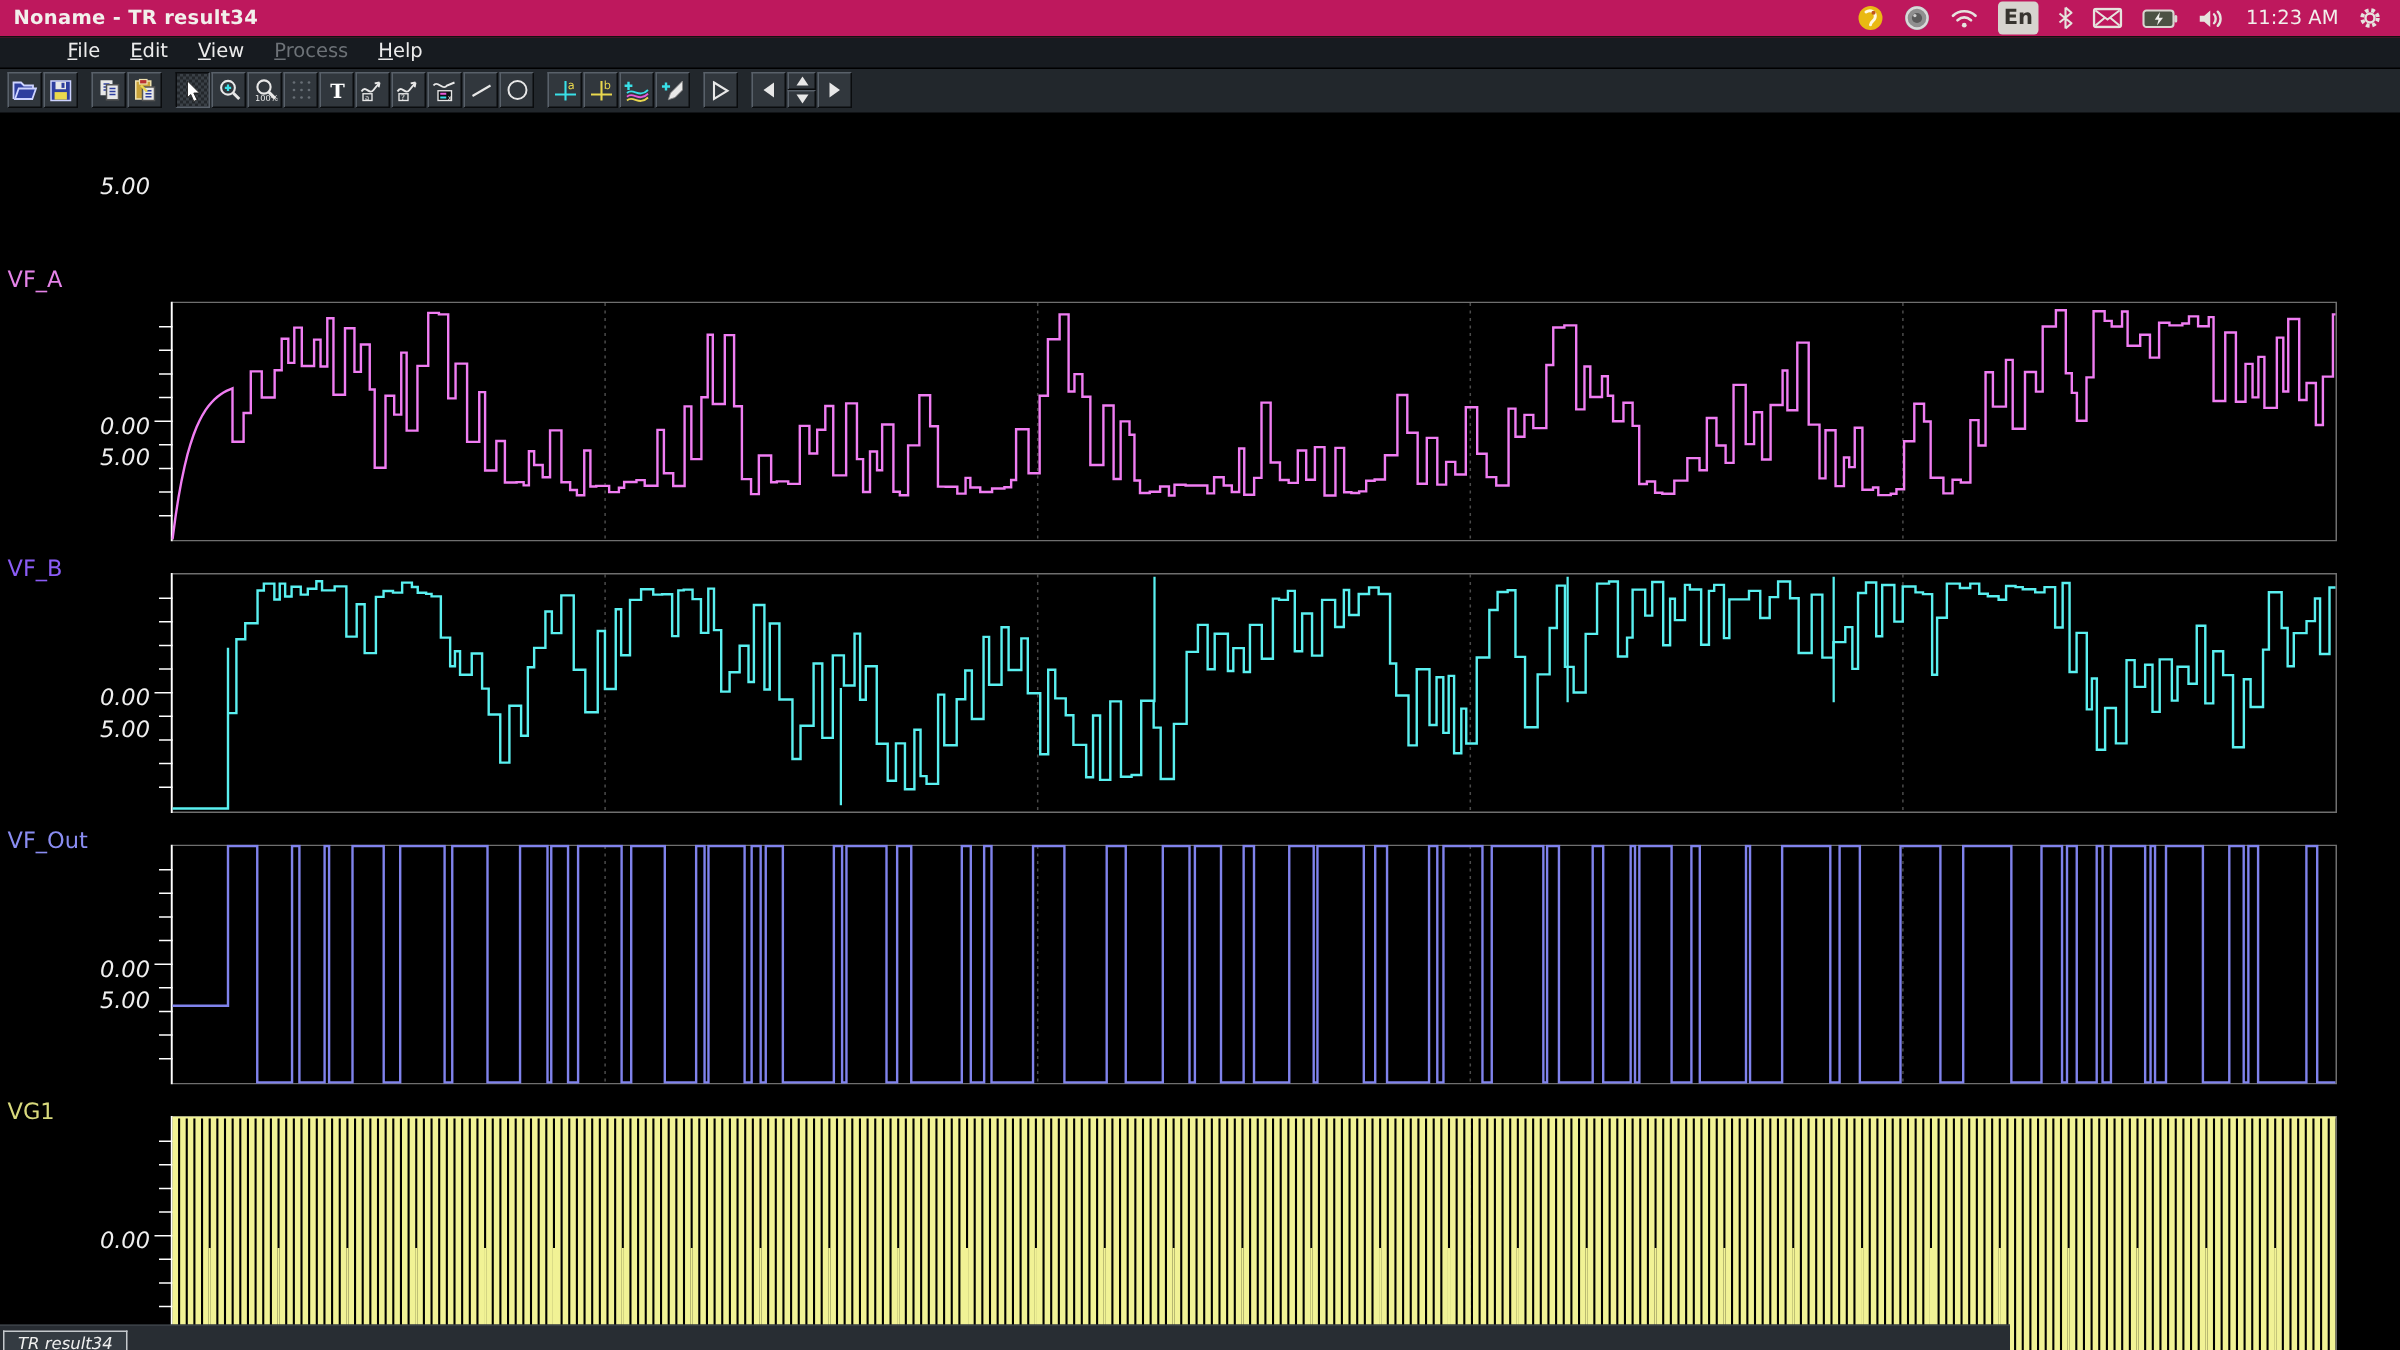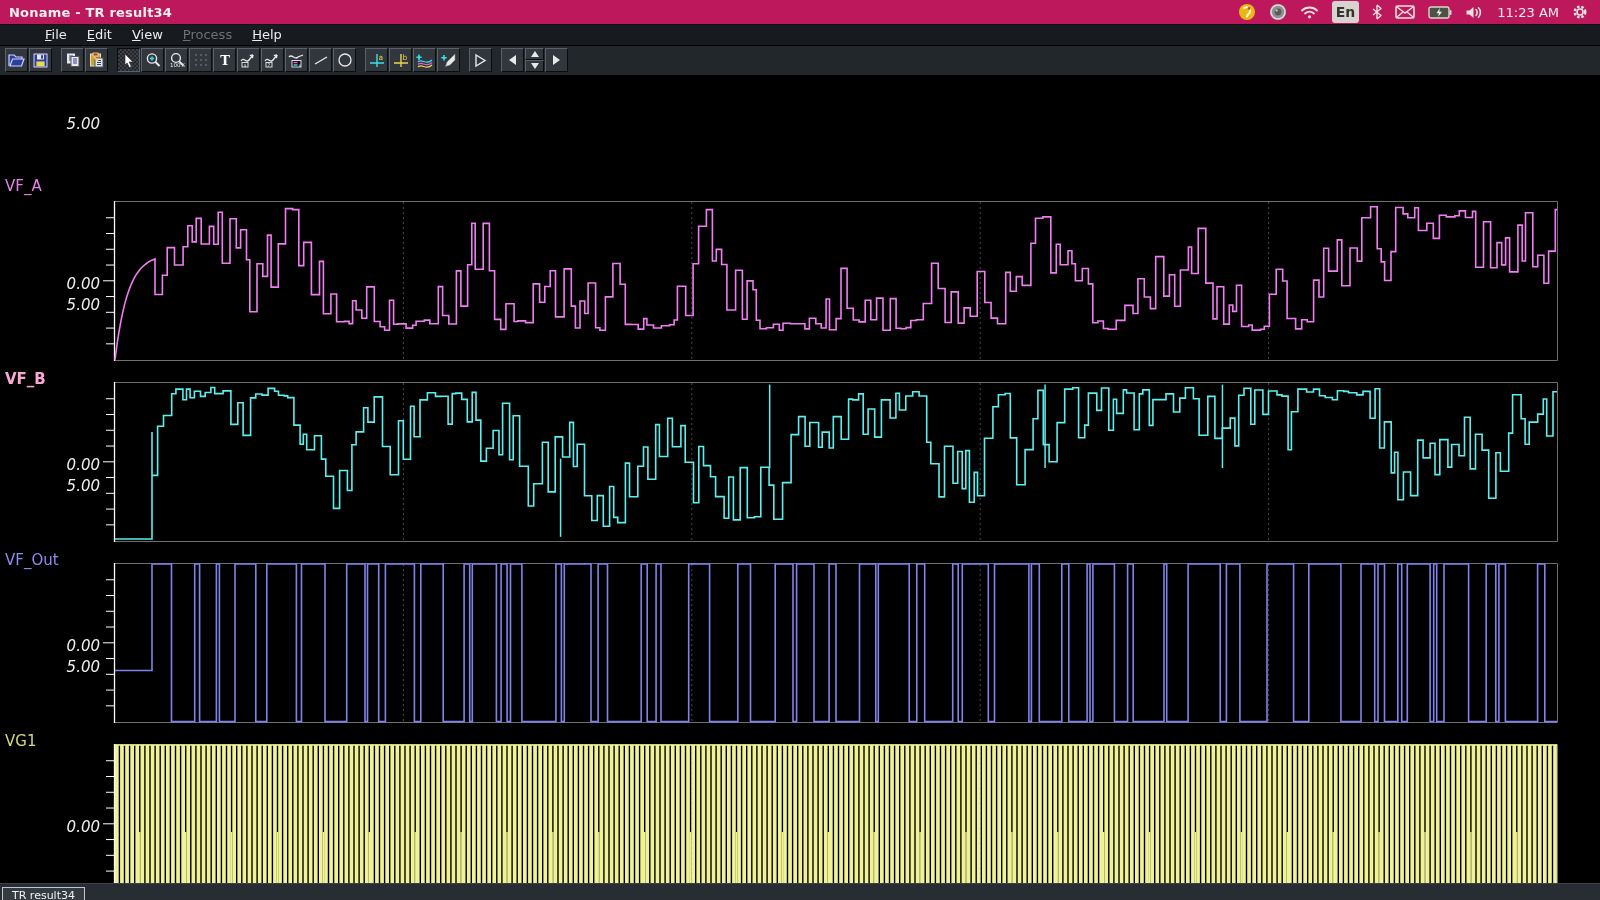--- a/index.html
+++ b/index.html
@@ -45,22 +45,22 @@
   .tri.right{border-width:5px 0 5px 7px;border-color:transparent transparent transparent #e8e8e8;}
   
   .plot{position:absolute;top:76px;left:0;width:1520px;height:807px;background:#000;margin-top:28px;}
   .pane{position:absolute;left:103px;width:1456px;height:160px;}
   .p1{top:97px}.p2{top:278px}.p3{top:459px}.p4{top:640px}
   .ylab{position:absolute;left:30px;width:70px;text-align:right;color:#efefef;
     font-size:15px;font-style:italic;line-height:17px;}
   .sig-label{position:absolute;left:5px;width:95px;font-size:15px;line-height:17px;}
   .xticksvg{position:absolute;left:103px;top:800px;}
   
-  .tabbar{position:absolute;top:883px;left:0;width:1600px;height:17px;background:#282d33;
-    border-top:1px solid #3a4046;box-sizing:border-box;z-index:27;}
+  .tabbar{position:absolute;top:883px;left:0;width:1340px;height:17px;background:#282d33;
+    border-top:1px solid #3a4046;box-sizing:border-box;z-index:27;font-style:italic;}
   .tab{display:inline-block;margin-left:2px;height:15px;background:#343b42;color:#f0f0f0;
     font-size:11px;line-height:15px;padding:0 9px;box-sizing:border-box;
     border-left:1px solid #c4c8cc;border-top:1px solid #c4c8cc;border-right:1px solid #c4c8cc;}
   svg{display:block;}
 </style>
 </head>
 <body>
 
 <div class="topbar">
   <span class="wtitle">Noname - TR result34</span>
@@ -380,21 +380,21 @@
   <div class="ylab" style="top:12px">5.00</div>
   <div class="ylab" style="top:172px">0.00</div>
   <div class="ylab" style="top:193px">5.00</div>
   <div class="ylab" style="top:353px">0.00</div>
   <div class="ylab" style="top:374px">5.00</div>
   <div class="ylab" style="top:534px">0.00</div>
   <div class="ylab" style="top:555px">5.00</div>
   <div class="ylab" style="top:715px">0.00</div>
 
   <div class="sig-label" style="top: 74px; color: rgb(229, 131, 232);">VF_A</div>
-  <div class="sig-label" style="top: 267px; color: #f9a8d4; font-weight: bold;">VF_B</div>
+  <div class="sig-label" style="top: 267px; color: #8b5cf6;">VF_B</div>
   <div class="sig-label" style="top: 448px; color: rgb(138, 141, 242);">VF_Out</div>
   <div class="sig-label" style="top: 629px; color: rgb(216, 217, 124);">VG1</div>
 
   <svg class="xticksvg" id="xticks" width="1456" height="30">
       <line x1="12" y1="0" x2="12" y2="24" stroke="#ffffff"></line>
       <line x1="40.84" y1="0" x2="40.84" y2="8.5" stroke="#ffffff"></line>
       <line x1="69.68" y1="0" x2="69.68" y2="8.5" stroke="#ffffff"></line>
       <line x1="98.52" y1="0" x2="98.52" y2="8.5" stroke="#ffffff"></line>
       <line x1="127.36" y1="0" x2="127.36" y2="8.5" stroke="#ffffff"></line>
       <line x1="156.20000000000002" y1="0" x2="156.20000000000002" y2="13" stroke="#ffffff"></line>

